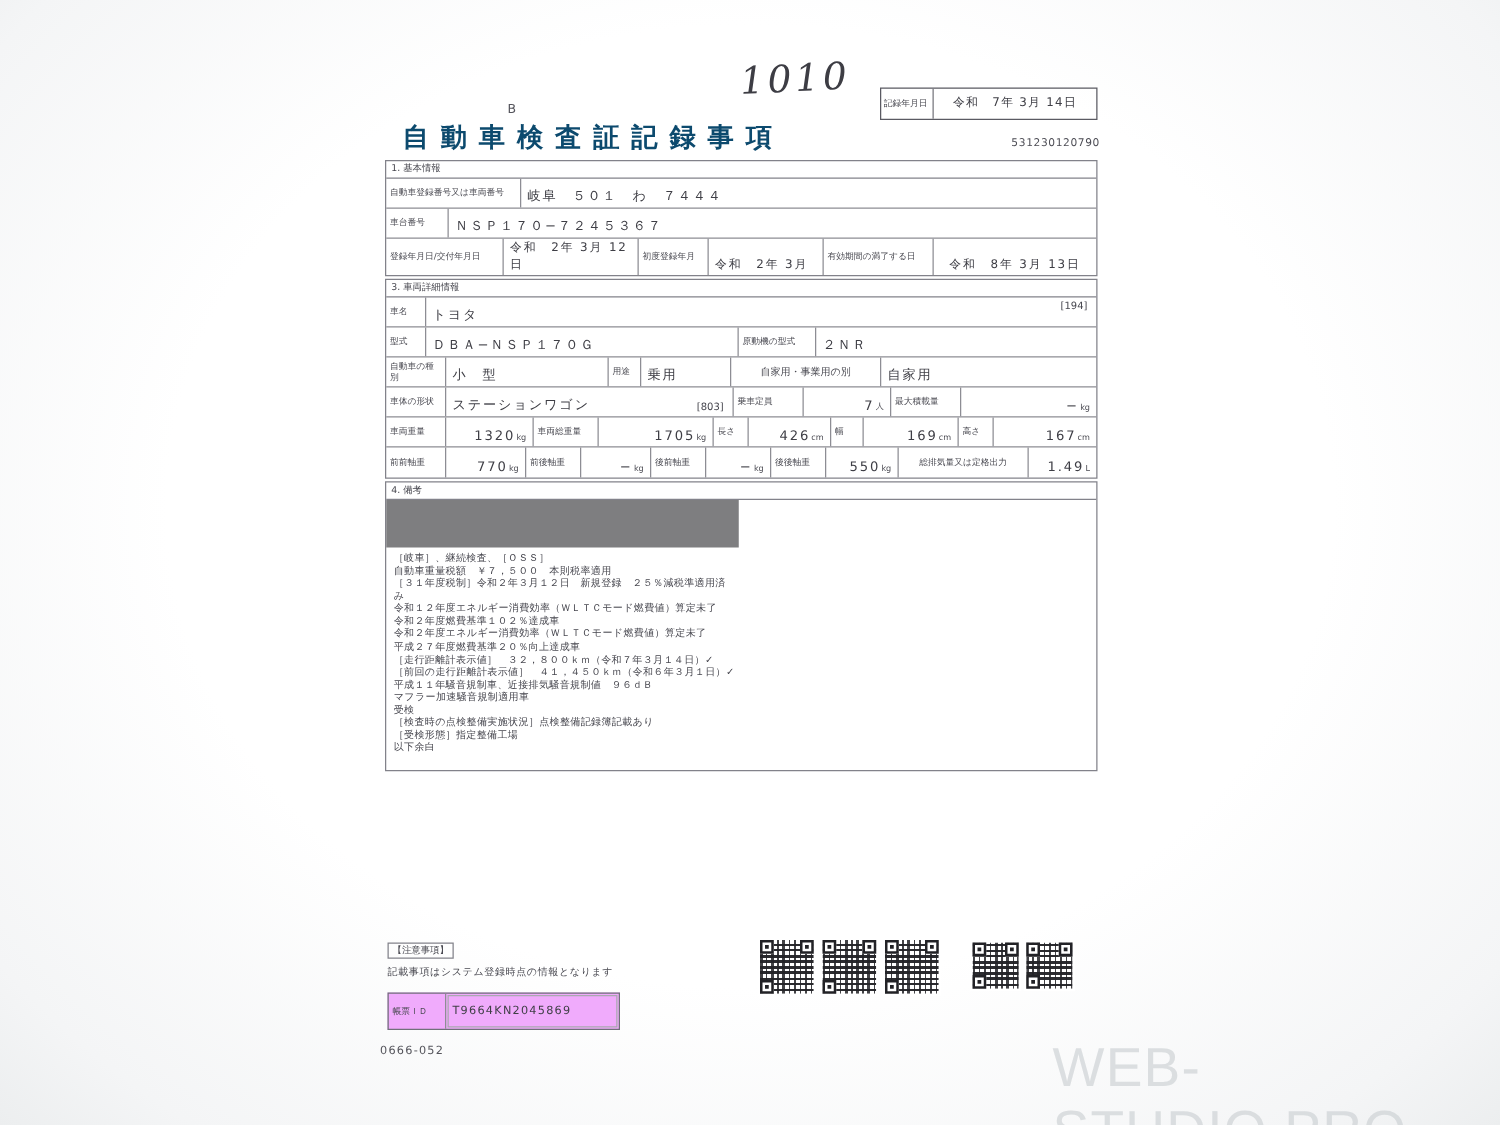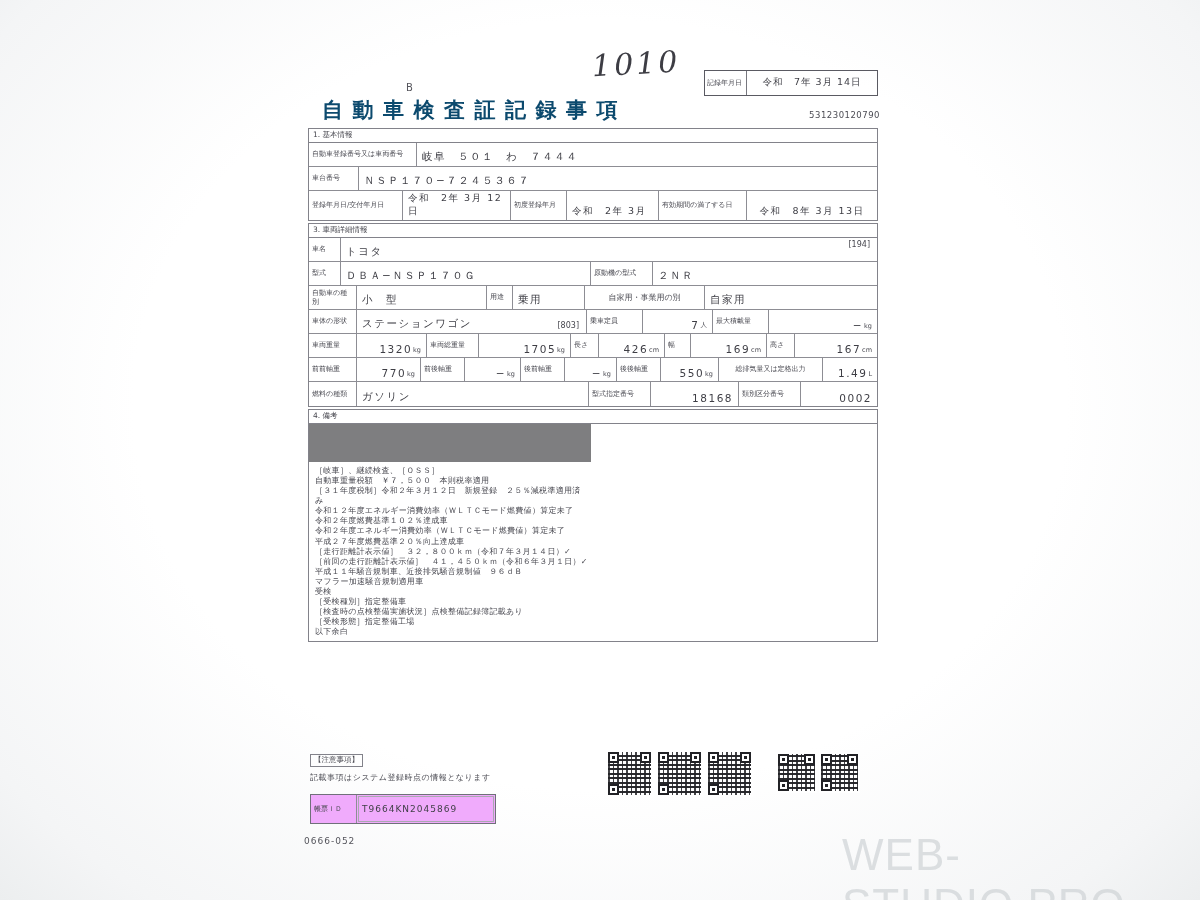--- a/index.html
+++ b/index.html
@@ -213,49 +213,40 @@
           <span>550</span>
             <span class="unit">kg</span>
         </div>
         <div class="cell lab" style="width:104px; justify-content:center">総排気量又は定格出力</div>
         <div class="cell val num" style="flex:1">
           <span>1.49</span>
             <span class="unit">L</span>
         </div>
       </div>
 
-      <div class="row">
-        <div class="cell lab" style="width:48px">燃料の種類</div>
-        <div class="cell val" style="width:232px">ガソリン</div>
-        <div class="cell lab" style="width:62px">型式指定番号</div>
-        <div class="cell val num" style="width:88px">18168</div>
-        <div class="cell lab" style="width:62px">類別区分番号</div>
-        <div class="cell val num" style="flex:1">0002</div>
-      </div>
     </div>
 
     <div class="sec">
       <div class="sec-head">4. 備考</div>
       <div class="remarks-body">
         <div class="remark-redact"></div>
         <div class="remark-lines">
           <div>［岐車］、継続検査、［ＯＳＳ］</div>
           <div>自動車重量税額　￥７，５００　本則税率適用</div>
           <div>［３１年度税制］令和２年３月１２日　新規登録　２５％減税準適用済</div>
           <div>み</div>
           <div>令和１２年度エネルギー消費効率（ＷＬＴＣモード燃費値）算定未了</div>
           <div>令和２年度燃費基準１０２％達成車</div>
           <div>令和２年度エネルギー消費効率（ＷＬＴＣモード燃費値）算定未了</div>
           <div>平成２７年度燃費基準２０％向上達成車</div>
           <div>［走行距離計表示値］　３２，８００ｋｍ（令和７年３月１４日）✓</div>
           <div>［前回の走行距離計表示値］　４１，４５０ｋｍ（令和６年３月１日）✓</div>
           <div>平成１１年騒音規制車、近接排気騒音規制値　９６ｄＢ</div>
           <div>マフラー加速騒音規制適用車</div>
           <div>受検</div>
-          <div>［受検種別］指定整備車</div>
           <div>［検査時の点検整備実施状況］点検整備記録簿記載あり</div>
           <div>［受検形態］指定整備工場</div>
           <div>以下余白</div>
         </div>
       </div>
     </div>
   </div>
 
   <div class="notice">
     <div class="nh">【注意事項】</div>

